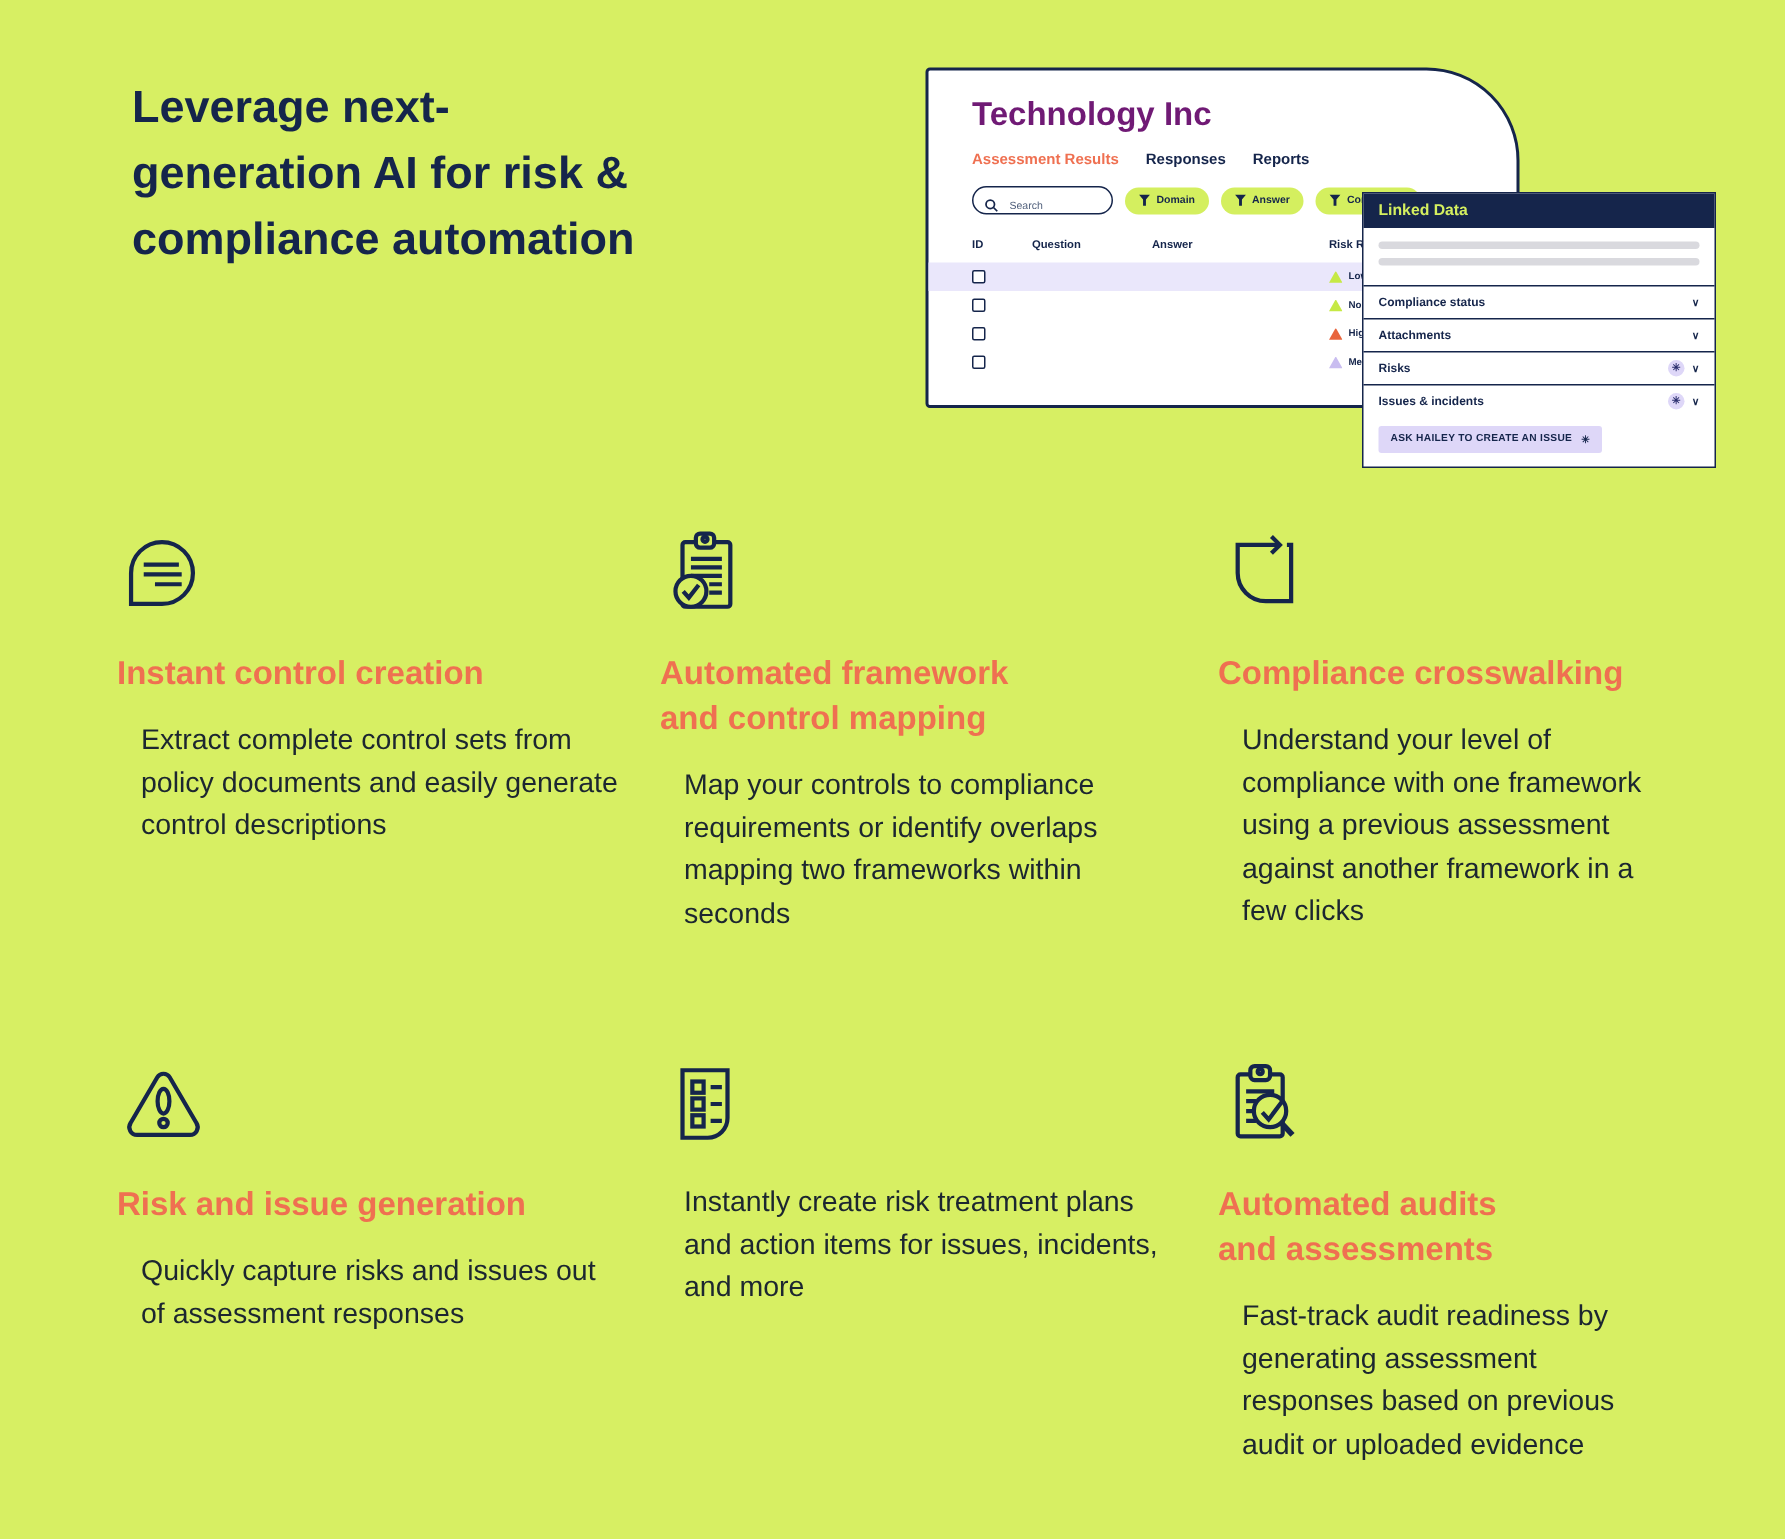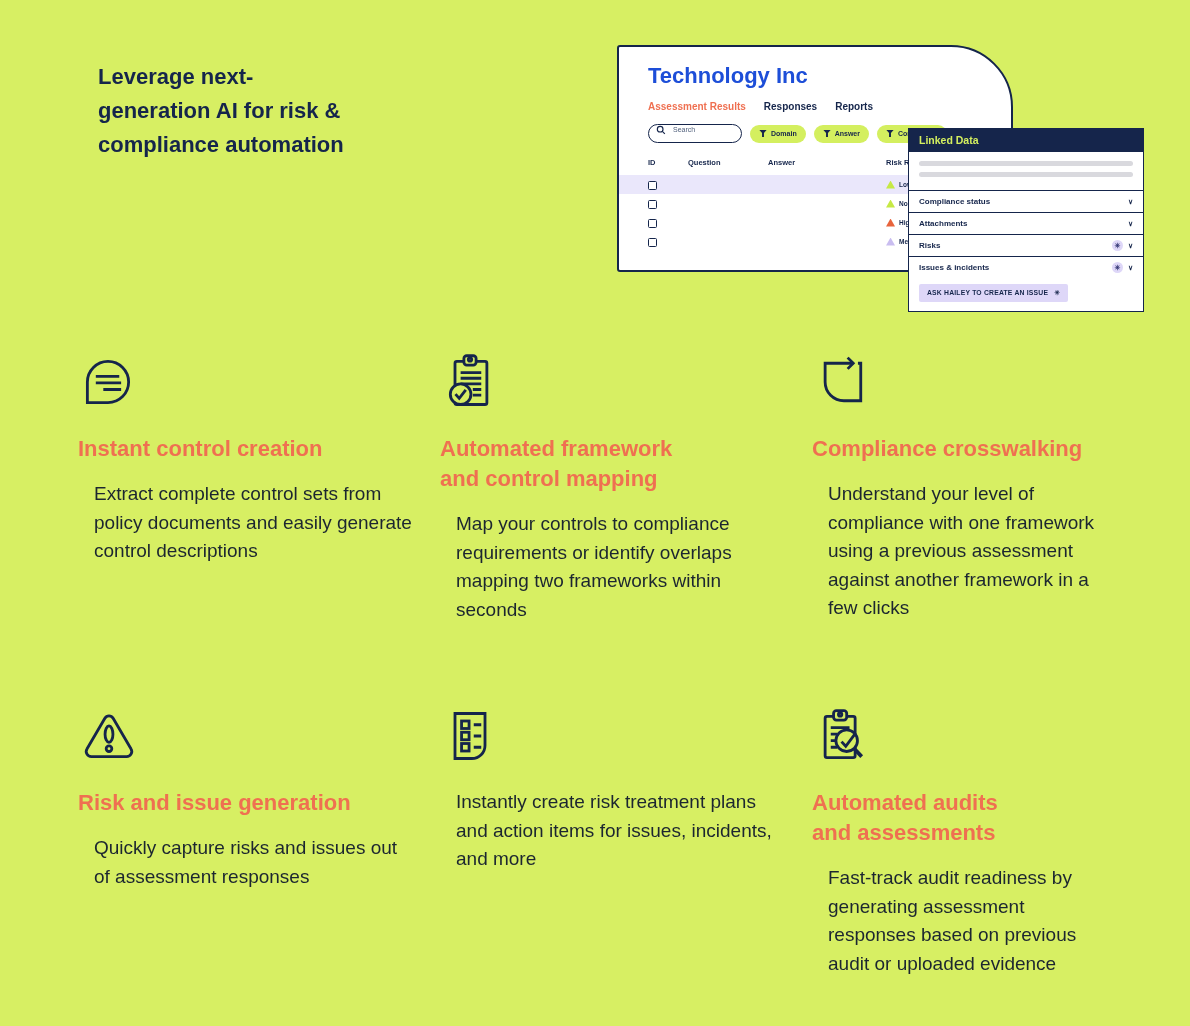--- a/index.html
+++ b/index.html
@@ -8,43 +8,43 @@
   .page {
     position: relative;
     width: 1190px; height: 1026px;
     background: #d7ef63;
     overflow: hidden;
   }
 
   
   .hero { position: relative; height: 300px; }
   .hero h1 {
-    position: absolute; left: 80px; top: 42px; margin: 18px;
+    position: absolute; left: 80px; top: 42px; margin: 8px;
     width: 460px;
-    font-size: 22px; line-height: 34px; font-weight: 600;
+    font-size: 30px; line-height: 44px; font-weight: 600;
     color: #15254b; white-space: pre-line;
   }
 
   
   .mockup-card {
     position: absolute; left: 617px; top: 45px;
     width: 396px; height: 227px;
     background: #ffffff;
     border: 2px solid #15254b;
     border-radius: 3px 62px 3px 3px;
     z-index: 1;
   }
-  .company { margin: 16px 0 0 29px; font-size: 22px; font-weight: 700; color: #1d4ed8; }
+  .company { margin: 16px 0 0 29px; font-size: 22px; font-weight: 700; color: #701a75; }
   .tabs { display: flex; gap: 18px; margin: 12px 0 0 29px; font-size: 10px; font-weight: 600; }
   .tab { color: #15254b; cursor: pointer; }
   .tab.active { color: #ef7051; }
 
   .controls { display: flex; align-items: center; gap: 8px; margin: 12px 0 0 29px; }
   .search-box {
-    display: flex; align-items: flex-start; gap: 5px;
+    display: flex; align-items: flex-end; gap: 5px;
     width: 94px; height: 19px; padding: 0 7px;
     border: 1.3px solid #15254b; border-radius: 10px; background: #fff;
   }
   .search-box input {
     border: none; outline: none; width: 62px; font-size: 7px;
     color: #15254b; background: transparent; font-family: "Liberation Sans", sans-serif;
   }
   .search-box input::placeholder { color: #51607c; }
   .filter-pill {
     display: inline-flex; align-items: center; gap: 4px;

